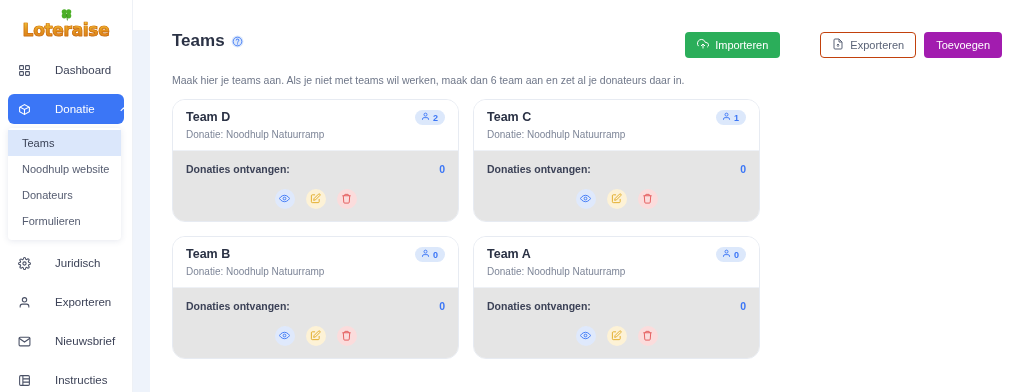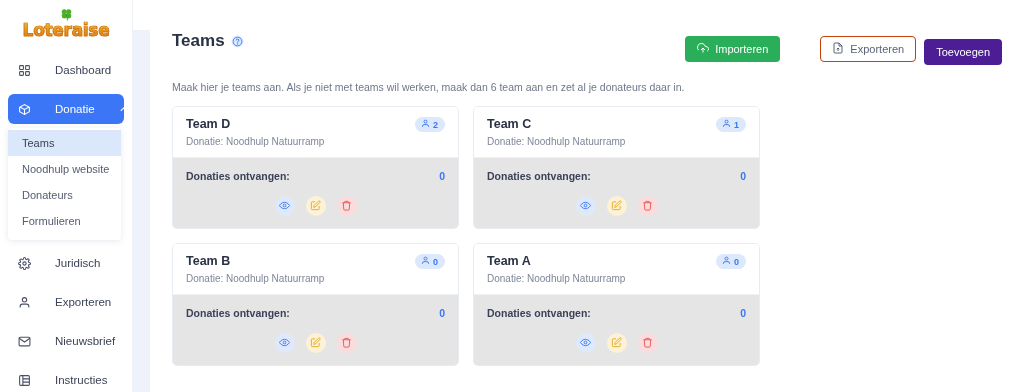--- a/index.html
+++ b/index.html
@@ -77,28 +77,28 @@
   .head-actions { margin-left: auto; display: flex; gap: 8px; align-items: center; padding-top: 1px; }
   .btn {
     display: inline-flex; align-items: center; gap: 6px;
     height: 26px; padding: 0 11px; border-radius: 4px;
     font-size: 11px; cursor: pointer; white-space: nowrap;
     border: 1px solid transparent;
     justify-content: center;
   }
   .btn-green { background: #2bae5a; color: #ffffff; }
   .btn-white { background: #ffffff; color: #5a6377; border: 1px solid #c2410c; margin-left: 32px; }
-  .btn-blue { background: #4c1d95; color: #ffffff; margin-top: 7px; }
+  .btn-blue { background: #a21caf; color: #ffffff; }
 
   .subtitle { font-size: 10.5px; color: #6f7789; margin-top: 16px; }
 
   
   .cards { display: flex; flex-wrap: wrap; gap: 14px; margin-top: 13px; }
   .card {
-    width: 287px; border: 1px solid #e7ebf2; border-radius: 5px;
+    width: 287px; border: 1px solid #e7ebf2; border-radius: 13px;
     background: #ffffff; overflow: hidden;
   }
   .card-head { padding: 10px 13px 10px 13px; background: #ffffff; position: relative; }
   .card-title-row { display: flex; align-items: flex-start; }
   .card-title { font-size: 12.5px; font-weight: bold; color: #2b3245; }
   .card-sub { font-size: 10px; color: #7e8698; margin-top: 4px; }
   .member-badge {
     margin-left: auto; display: inline-flex; align-items: center; gap: 3px;
     background: #dce8fb; color: #3b76f6; border-radius: 10px;
     padding: 2px 7px 2px 6px; font-size: 9px; font-weight: bold;

